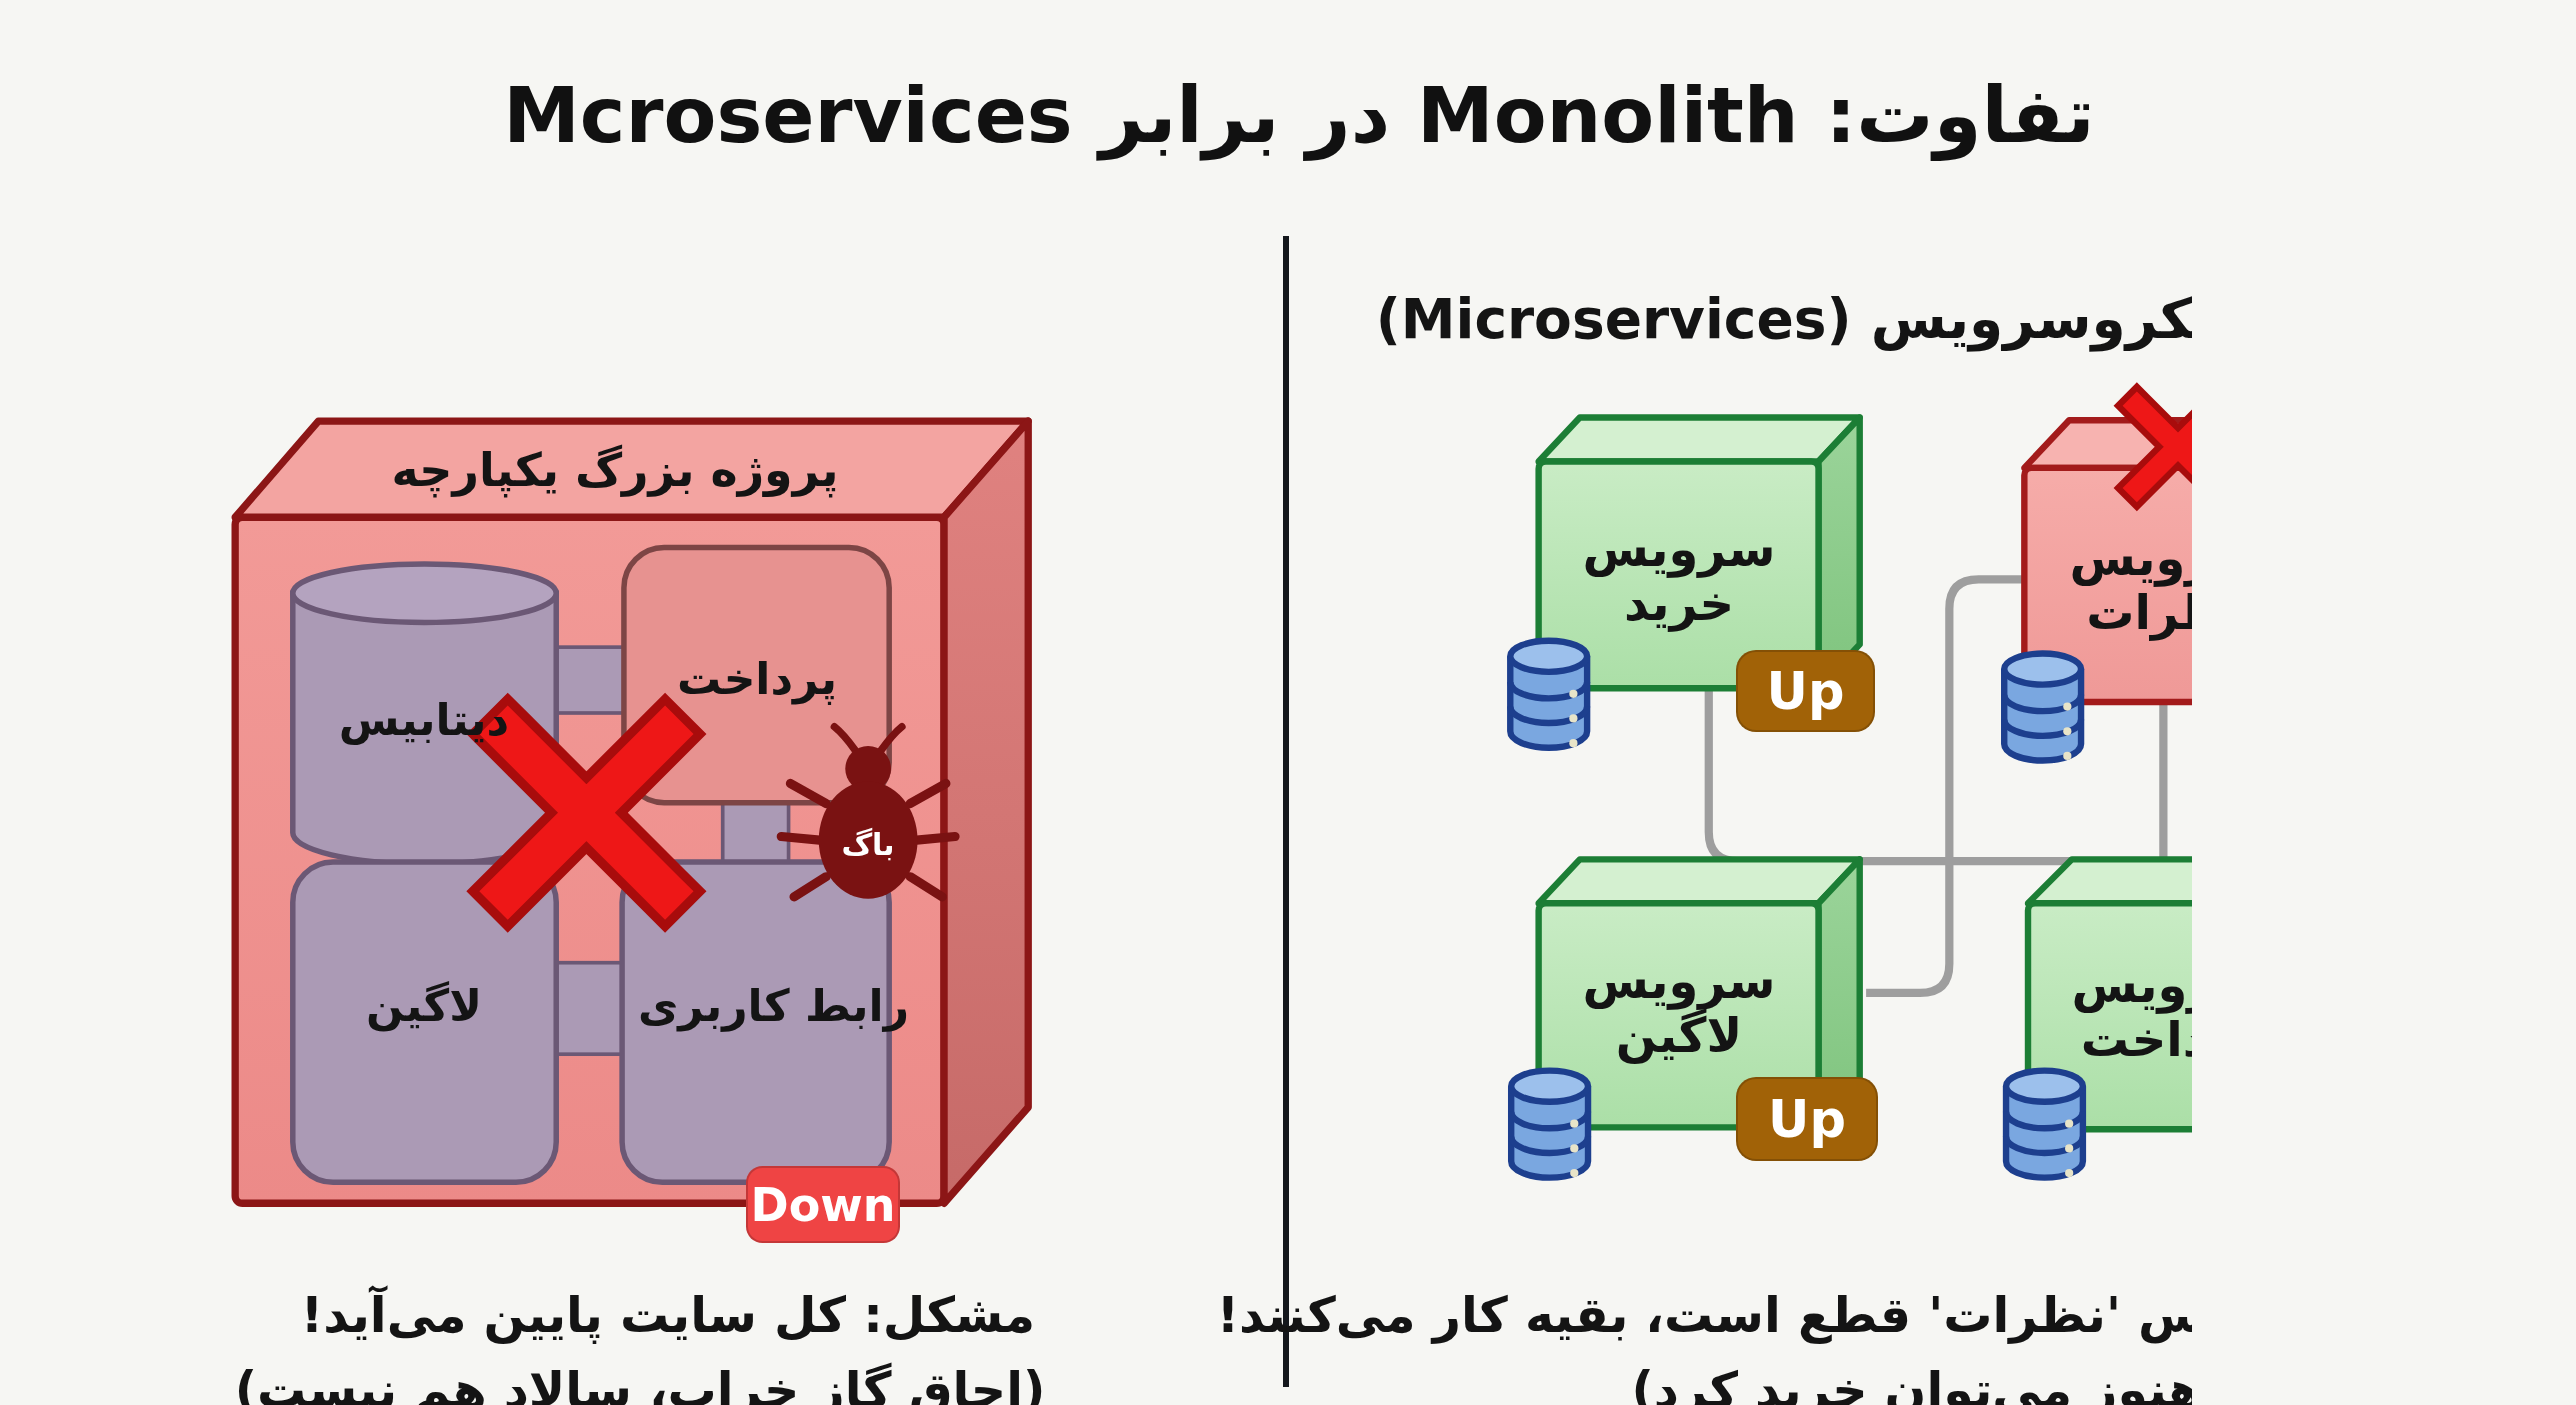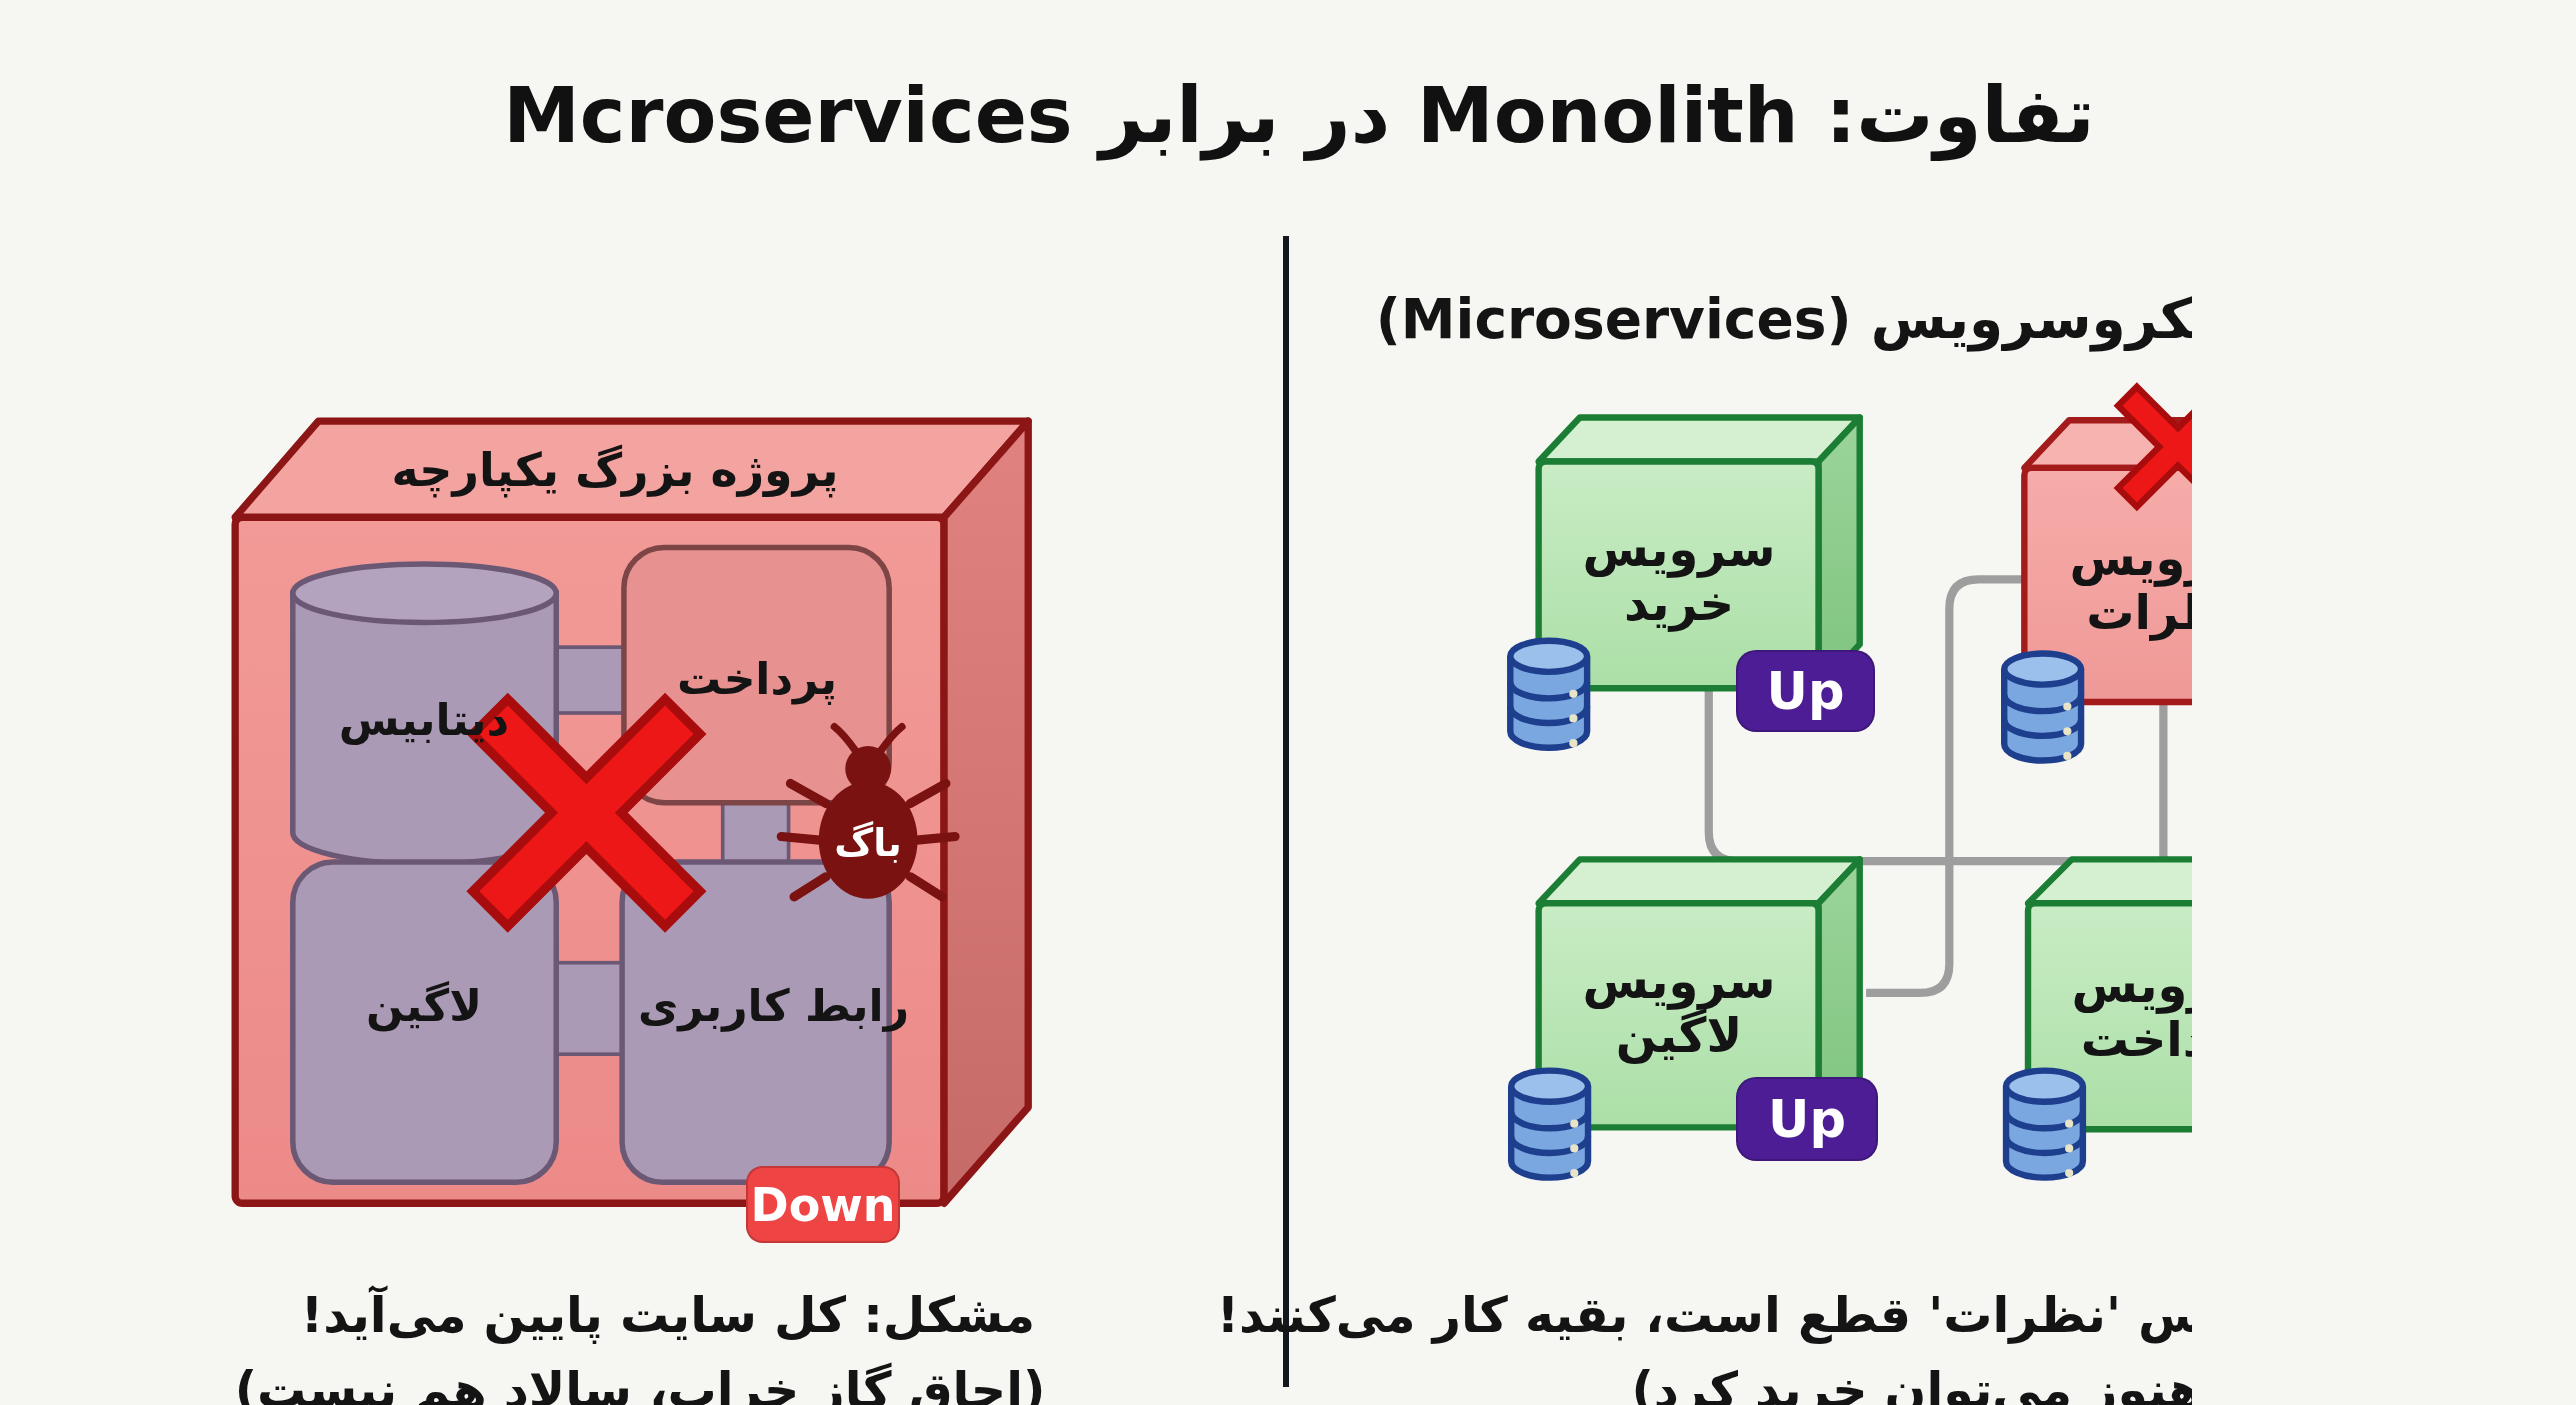--- a/index.html
+++ b/index.html
@@ -13,27 +13,27 @@
     font-weight:bold;color:#141414;white-space:nowrap;text-align:center;
     direction:rtl;line-height:1.1;
   }
   .title{font-size:77px;letter-spacing:0px;color:#111;}
   .header{font-size:55px;}
   .boxtitle{font-size:46px;}
   .module{font-size:44px;}
   .svc{font-size:48px;line-height:1.13;}
   .svc span{display:block;}
   .caption{font-size:49px;}
-  .buglbl{font-size:38px;color:#ffffff;}
+  .buglbl{font-size:30px;color:#ffffff;}
   .badge{
     position:absolute;display:flex;align-items:center;justify-content:center;
     color:#ffffff;font-weight:bold;border:2.7px solid rgba(0,0,0,0.18);
     box-sizing:border-box;
   }
-  .badge.up{background:#4c1d95;border-radius:20px;font-size:51px;}
+  .badge.up{background:#a16207;border-radius:20px;font-size:51px;}
   .badge.down{background:#ef4444;border-radius:16.5px;font-size:46px;}
   .divider{position:absolute;background:#14171c;}
 </style>
 </head>
 <body>
 
 <div class="stage">
 
   <svg width="2576" height="1405" viewBox="0 0 2816 1536">
     <defs>

